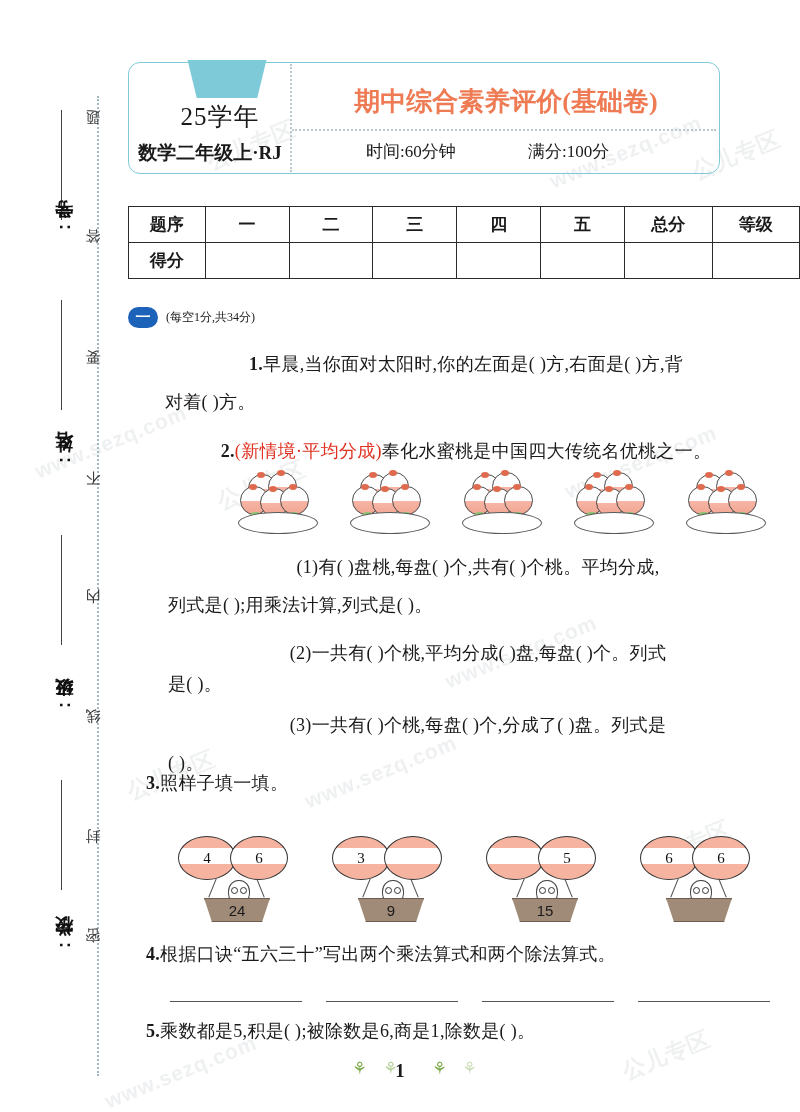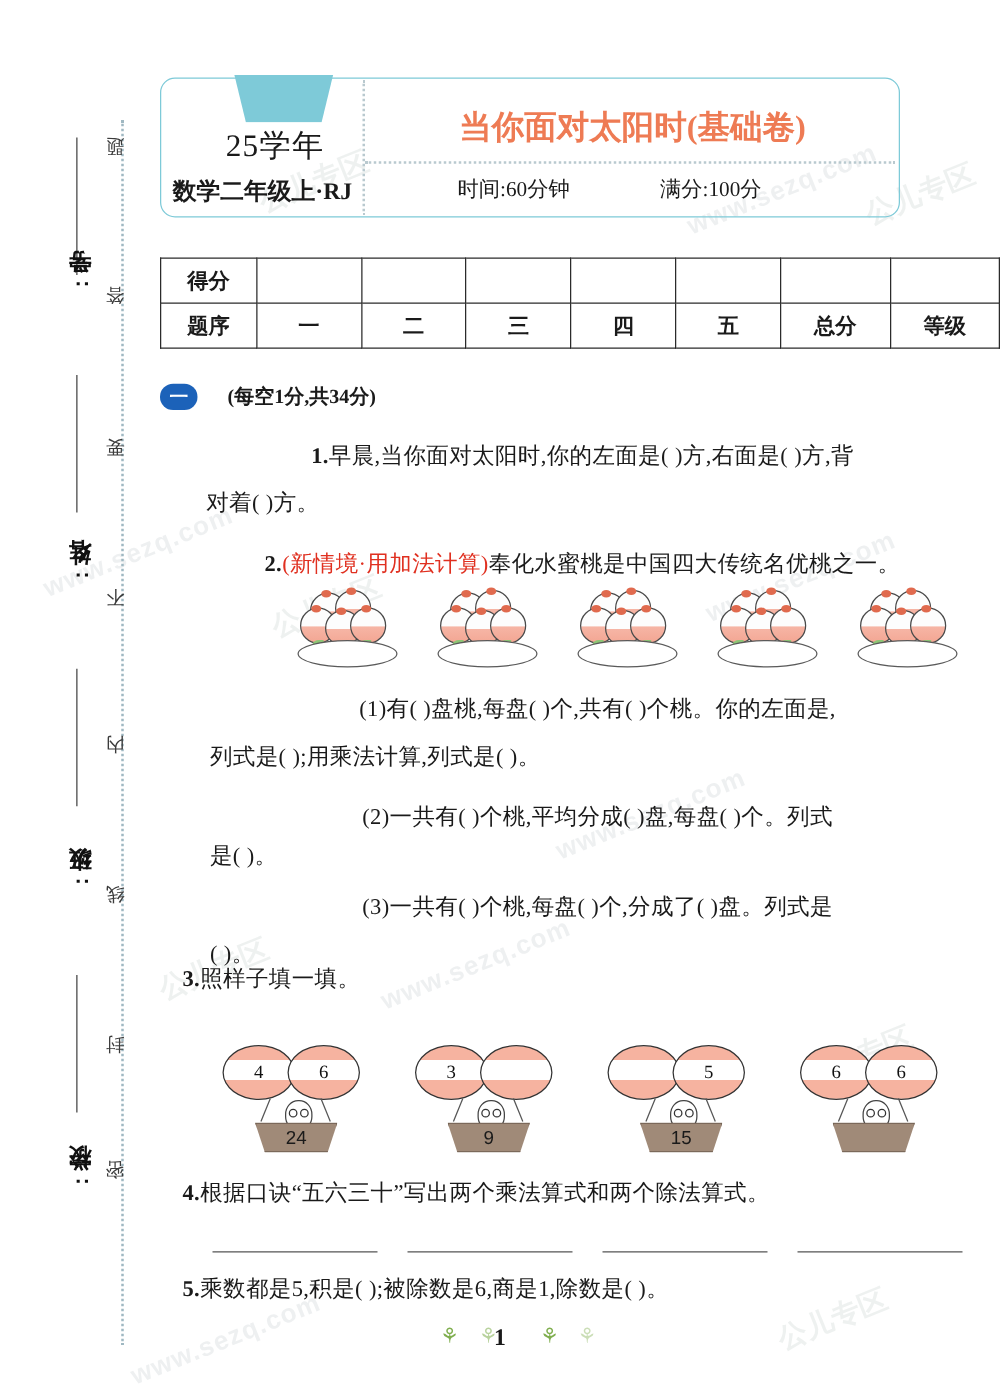--- a/index.html
+++ b/index.html
@@ -47,21 +47,21 @@
   .tbl{position:absolute;left:128px;top:206px;border-collapse:collapse;}
   .tbl td{border:1.4px solid #2b2b2b;height:33px;text-align:center;font-size:17px;font-weight:700;
           font-family:"Liberation Serif",serif;}
   .tbl td.h{width:80px;} .tbl td.c{width:88px;} .tbl td.w{width:92px;}
 
   
   .sec{position:absolute;left:128px;top:307px;display:flex;align-items:center;gap:8px;}
   .badge{width:30px;height:21px;border-radius:11px;background:#1C62B9;color:#fff;font-size:15px;
          display:flex;align-items:center;justify-content:center;font-weight:700;}
   .sec-t{font-size:19px;font-weight:700;letter-spacing:.5px;}
-  .sec-p{font-size:16px;font-weight:700;margin-left:16px;}
+  .sec-p{font-size:12px;font-weight:400;}
 
   .q{position:absolute;font-size:18px;line-height:38px;letter-spacing:.3px;text-align:center;}
   .qn{font-weight:700;}
   .red{color:#E03020;}
 
   
   .peach-row{position:absolute;left:236px;top:472px;width:530px;display:flex;justify-content:space-between;}
   .plate{width:82px;height:62px;position:relative;}
   .plate .dish{position:absolute;left:2px;bottom:0;width:78px;height:20px;border:1.6px solid #5a5a5a;
         border-radius:50%;background:#fff;}
@@ -139,63 +139,63 @@
     <div class="mg-char" style="top:856px;">封</div>
     <div class="mg-char" style="top:956px;">密</div>
   </div>
 
   <div class="head"></div>
   <div class="ribbon"></div>
   <div class="head-vdiv"></div>
   <div class="head-hdiv"></div>
   <div class="year">25学年</div>
   <div class="subject">数学二年级上·RJ</div>
-  <div class="maintitle">当你面对太阳时(基础卷)</div>
+  <div class="maintitle">期中综合素养评价(基础卷)</div>
   <div class="meta t">时间:60分钟</div>
   <div class="meta s">满分:100分</div>
 
   <table class="tbl">
     <tbody>
         <tr>
-      <td class="h">得分</td>
-      <td class="c"></td>
-      <td class="c"></td>
-      <td class="c"></td>
-      <td class="c"></td>
-      <td class="c"></td>
-      <td class="w"></td>
-      <td class="w"></td>
-    </tr>
-    <tr>
       <td class="h">题序</td>
       <td class="c">一</td>
       <td class="c">二</td>
       <td class="c">三</td>
       <td class="c">四</td>
       <td class="c">五</td>
       <td class="w">总分</td>
       <td class="w">等级</td>
     </tr>
+    <tr>
+      <td class="h">得分</td>
+      <td class="c"></td>
+      <td class="c"></td>
+      <td class="c"></td>
+      <td class="c"></td>
+      <td class="c"></td>
+      <td class="w"></td>
+      <td class="w"></td>
+    </tr>
   </tbody>
     </table>
 
   <div class="sec">
     <div class="badge">一</div>
     <div class="sec-p">(每空1分,共34分)</div>
   </div>
 
   <div class="q" style="left:146px;top:345px;width:640px;">
     <span class="qn">1.</span><span>早晨,当你面对太阳时,你的左面是(     )方,右面是(     )方,背</span>
   </div>
   <div class="q" style="left:165px;top:383px;">
     <span>对着(     )方。</span>
   </div>
 
   <div class="q" style="left:146px;top:432px;width:640px;">
-    <span class="qn">2.</span><span class="red">(新情境·用加法计算)</span><span>奉化水蜜桃是中国四大传统名优桃之一。</span>
+    <span class="qn">2.</span><span class="red">(新情境·平均分成)</span><span>奉化水蜜桃是中国四大传统名优桃之一。</span>
   </div>
 
   <div class="peach-row">
     <div class="plate">
       <div class="pc" style="left:12px;top:2px;"></div>
         <div class="pc" style="left:32px;top:0px;"></div>
       <div class="pc" style="left:4px;top:14px;"></div>
         <div class="pc" style="left:24px;top:16px;"></div>
         <div class="pc" style="left:44px;top:14px;"></div>
       <div class="leaf" style="left:14px;top:40px;"></div>
@@ -248,21 +248,21 @@
         <div class="pc" style="left:44px;top:14px;"></div>
       <div class="leaf" style="left:14px;top:40px;"></div>
         <div class="leaf" style="left:34px;top:42px;"></div>
         <div class="leaf" style="left:52px;top:40px;"></div>
       <div class="dish2"></div>
         <div class="dish"></div>
     </div>
   </div>
 
   <div class="q" style="left:168px;top:548px;width:620px;">
-    <span>(1)</span><span>有(      )盘桃,每盘(      )个,共有(      )个桃。你的左面是,</span>
+    <span>(1)</span><span>有(      )盘桃,每盘(      )个,共有(      )个桃。平均分成,</span>
   </div>
   <div class="q" style="left:168px;top:586px;">
     <span>列式是(                  );用乘法计算,列式是(                )。</span>
   </div>
 
   <div class="q" style="left:168px;top:634px;width:620px;">
     <span>(2)</span><span>一共有(      )个桃,平均分成(      )盘,每盘(      )个。列式</span>
   </div>
   <div class="q" style="left:168px;top:665px;">
     <span>是(                )。</span>

